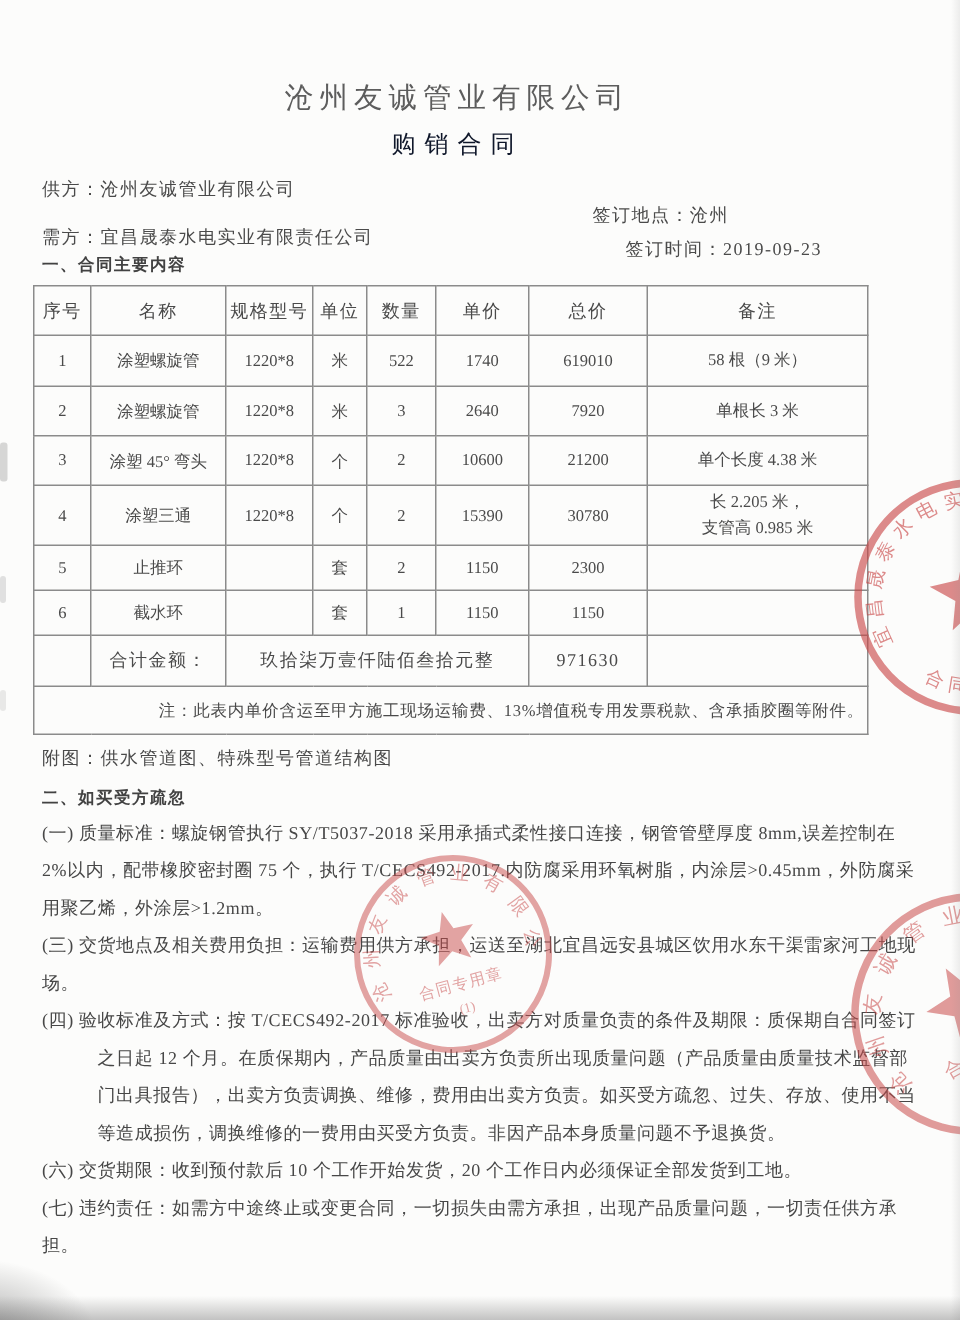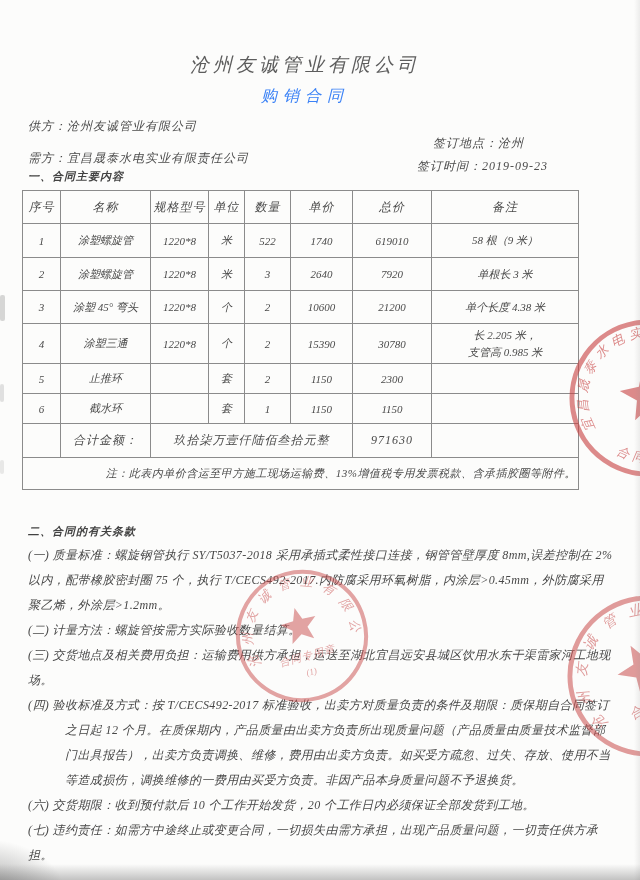--- a/index.html
+++ b/index.html
@@ -1,32 +1,31 @@
 <!DOCTYPE html>
 <html><head>
 <meta charset="utf-8">
 <style>
   html,body{margin:0;padding:0;background:#ffffff;}
   .page{
     position:relative; width:640px; height:880px; overflow:hidden;
     background:#fcfcfb;
     font-family:"Liberation Serif","DejaVu Serif",serif;
     color:#4a4a4a;
-    font-style:italic;
   }
   
   .title-wrap{position:absolute;left:0;top:0;width:610px;text-align:center;}
   .company-title{position:absolute;top:52px;left:0;width:100%;font-size:19px;letter-spacing:4px;color:#5d5d5d;font-weight:normal;}
-  .doc-title{position:absolute;top:86px;left:0;width:100%;font-size:16px;letter-spacing:6px;color:#3b82f6;font-weight:normal;}
+  .doc-title{position:absolute;top:86px;left:0;width:100%;font-size:16px;letter-spacing:6px;color:#0f172a;font-weight:normal;}
   
   .line{position:absolute;font-size:12px;letter-spacing:1px;white-space:nowrap;}
   .supplier-line{left:28px;top:118px;}
   .buyer-line{left:28px;top:150px;}
   .meta-1{left:417px;top:112px;}
-  .meta-2{left:433px;top:135px;}
+  .meta-2{left:395px;top:135px;}
   .meta-3{left:417px;top:158px;}
   .section-title{position:absolute;left:28px;font-size:11px;font-weight:bold;letter-spacing:1px;color:#424242;}
   .section1-title{top:169px;}
   .section2-title{top:524px;}
   
   table.items{
     position:absolute;left:22px;top:190px;width:556px;
     border-collapse:collapse;table-layout:fixed;
   }
   table.items th, table.items td{
@@ -179,26 +178,26 @@
           <td colspan="4">玖拾柒万壹仟陆佰叁拾元整</td>
           <td>971630</td>
           <td></td>
         </tr>
         <tr class="note-row">
           <td colspan="8">注：此表内单价含运至甲方施工现场运输费、13%增值税专用发票税款、含承插胶圈等附件。</td>
         </tr>
       </tbody>
   </table>
 
-
-  <div class="section-title section2-title">二、合同的有关条款</div>
+  <div class="line attachment-line">附图：供水管道图、特殊型号管道结构图</div>
+
+  <div class="section-title section2-title">二、如买受方疏忽</div>
 
   <div class="clauses" id="clauses">
       <div class="clause">(一) 质量标准：螺旋钢管执行 SY/T5037-2018 采用承插式柔性接口连接，钢管管壁厚度 8mm,误差控制在 2%以内，配带橡胶密封圈 75 个，执行 T/CECS492-2017.内防腐采用环氧树脂，内涂层&gt;0.45mm，外防腐采用聚乙烯，外涂层&gt;1.2mm。</div>
-      <div class="clause">(二) 计量方法：螺旋管按需方实际验收数量结算。</div>
       <div class="clause">(三) 交货地点及相关费用负担：运输费用供方承担，运送至湖北宜昌远安县城区饮用水东干渠雷家河工地现场。</div>
       <div class="clause hang">(四) 验收标准及方式：按 T/CECS492-2017 标准验收，出卖方对质量负责的条件及期限：质保期自合同签订之日起 12 个月。在质保期内，产品质量由出卖方负责所出现质量问题（产品质量由质量技术监督部门出具报告），出卖方负责调换、维修，费用由出卖方负责。如买受方疏忽、过失、存放、使用不当等造成损伤，调换维修的一费用由买受方负责。非因产品本身质量问题不予退换货。</div>
       <div class="clause">(六) 交货期限：收到预付款后 10 个工作开始发货，20 个工作日内必须保证全部发货到工地。</div>
       <div class="clause">(七) 违约责任：如需方中途终止或变更合同，一切损失由需方承担，出现产品质量问题，一切责任供方承担。</div>
     </div>
 
   <svg class="seal seal-1" width="200" height="200" viewBox="-100 -100 200 200">
     <defs>
         <path id="s1top" d="M -47,17 A 50,50 0 1,1 47,17" fill="none"></path>
       </defs>

